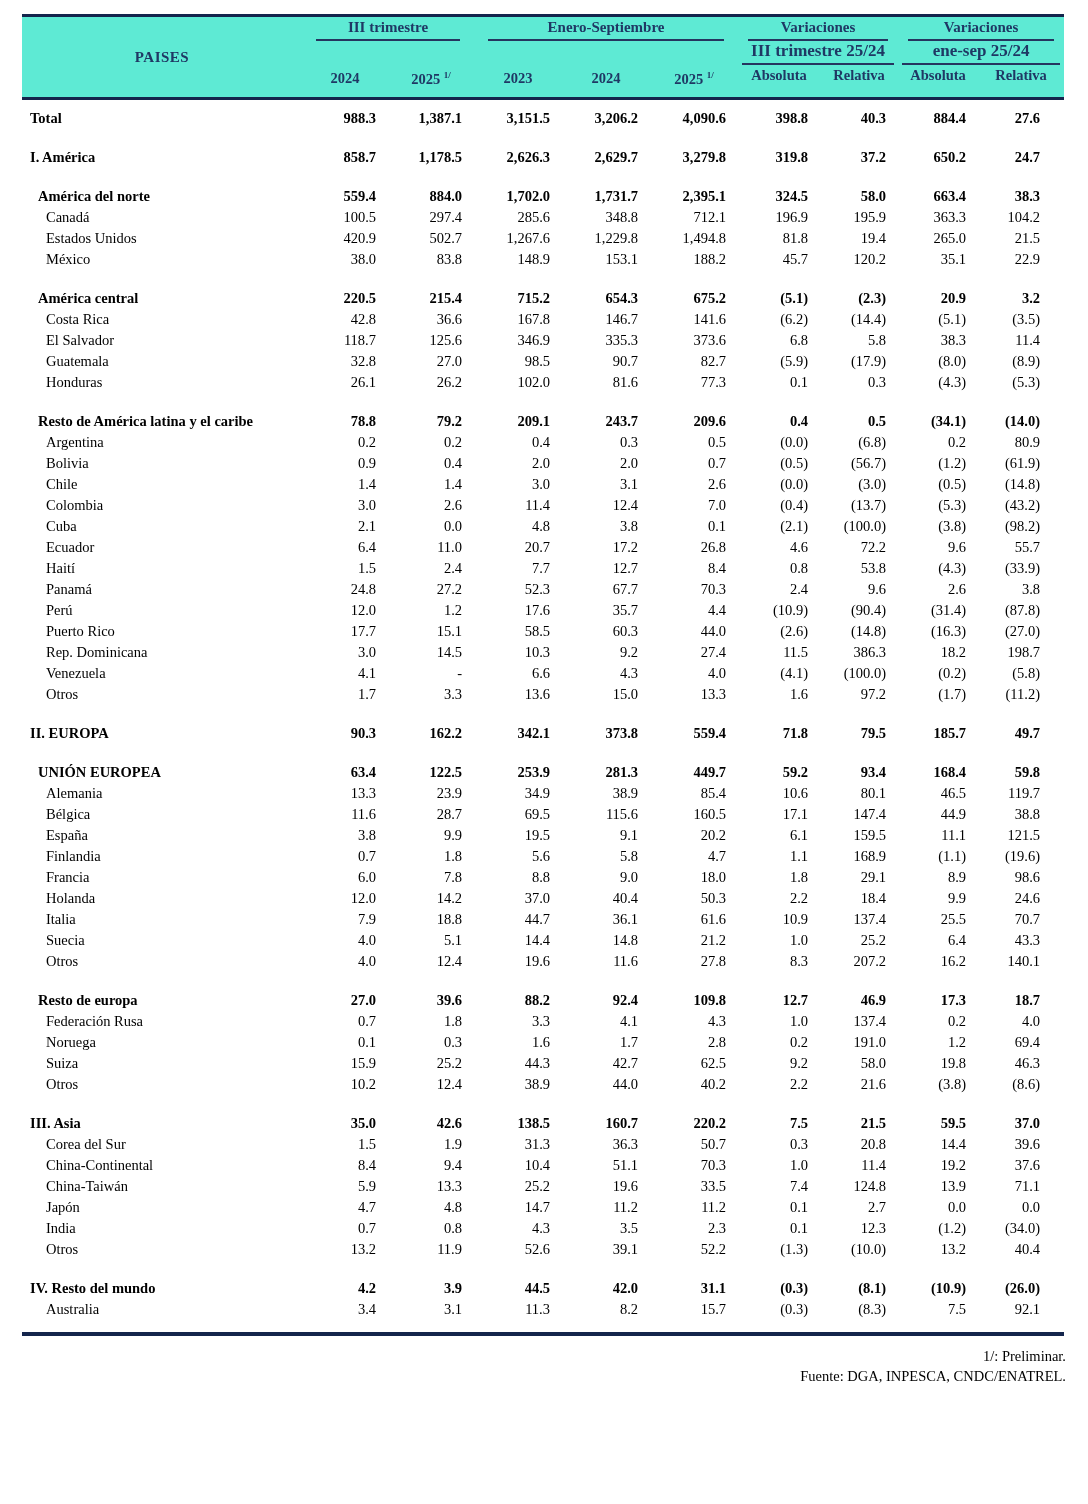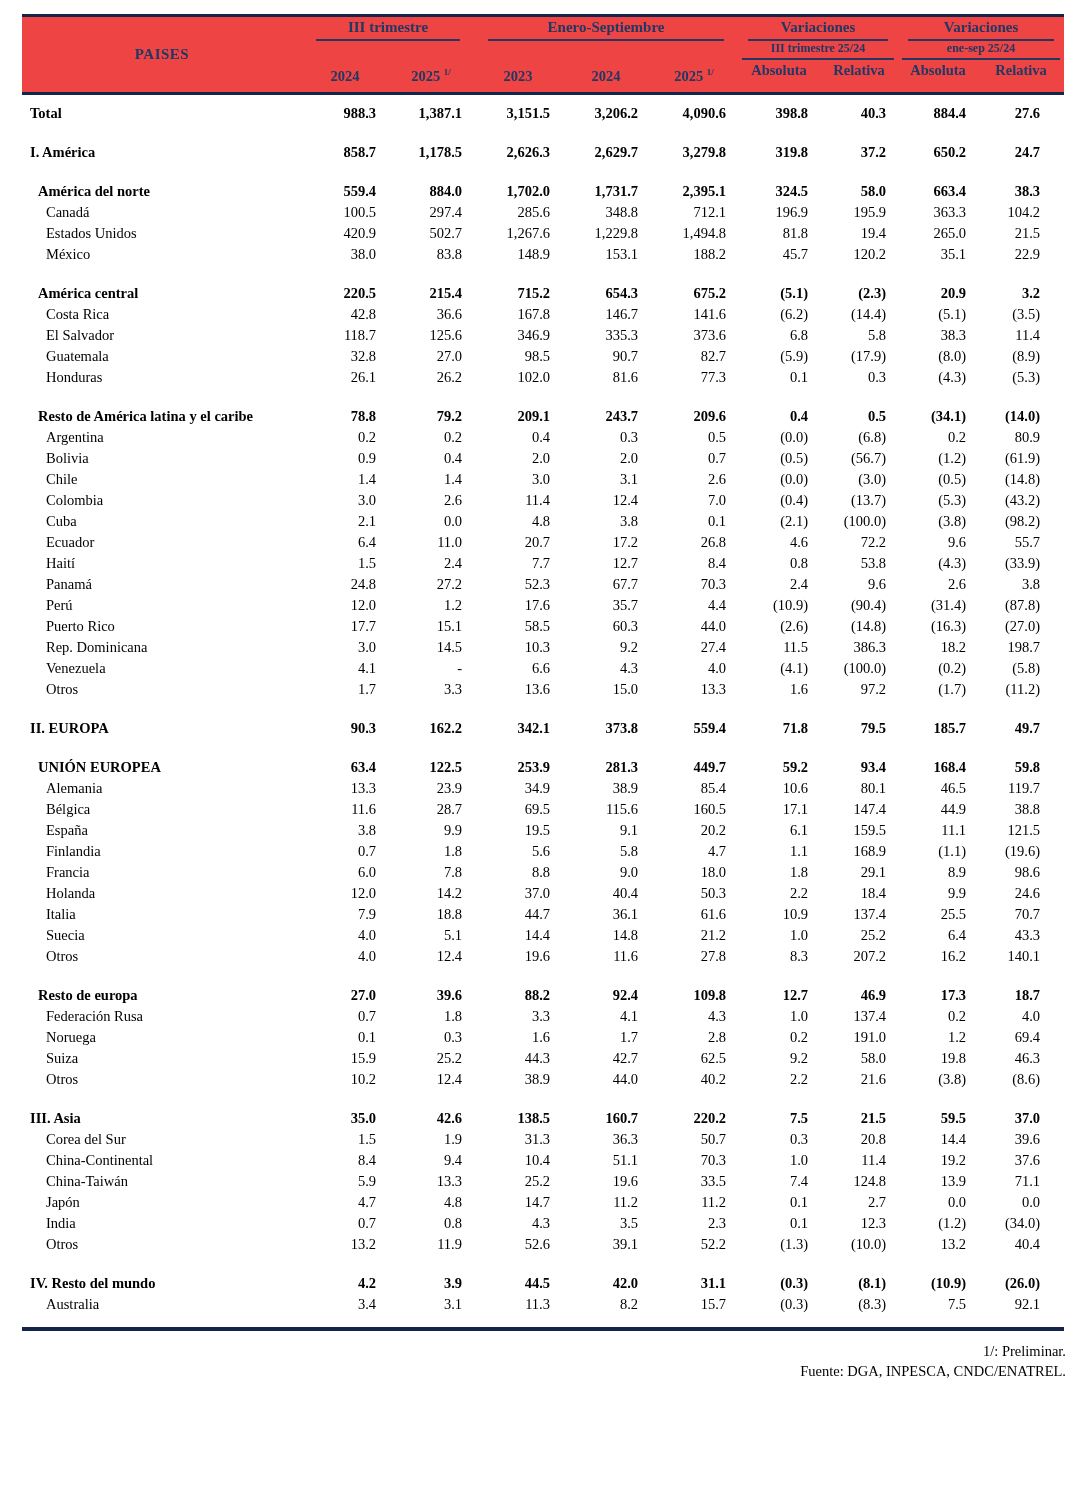--- a/index.html
+++ b/index.html
@@ -9,28 +9,28 @@
   
   .titles{text-align:center;font-family:"Liberation Sans",sans-serif;color:#1a5796;}
   .t1{font-size:29px;font-weight:bold;margin:8px 0 0 0;line-height:34px;}
   .t2{font-size:31px;font-weight:bold;margin:0;line-height:38px;}
   .t3{font-size:23px;font-weight:bold;font-style:italic;margin:0 0 10px 0;line-height:30px;}
 
   
   table.xt{border-collapse:collapse;table-layout:fixed;width:1042px;
            border-top:3px solid #14254c;border-bottom:4px solid #14254c;}
   thead{border-bottom:3px solid #14254c;}
-  thead th{background:#ef4444;color:#1f3864;font-weight:bold;padding:0;margin:0;}
+  thead th{background:#5eead4;color:#1f3864;font-weight:bold;padding:0;margin:0;}
   th.paises{font-size:15px;letter-spacing:0.5px;text-align:center;vertical-align:middle;}
   th.grp{font-size:15px;vertical-align:bottom;height:24px;}
   th.grp .u{border-bottom:2px solid #25355f;padding-bottom:3px;margin:0 10px;text-align:center;}
   th.grp .u.wide{margin:0 14px;}
   th.yr{font-size:14.5px;text-align:center;vertical-align:middle;padding-top:19px;}
   th.yr sup{font-size:9px;}
-  th.sub{font-size:12px;vertical-align:bottom;height:14px;}
+  th.sub{font-size:17px;vertical-align:bottom;height:14px;}
   th.sub .u{border-bottom:2px solid #25355f;padding-bottom:2px;margin:0 4px;text-align:center;}
   th.ar{font-size:14.5px;text-align:center;vertical-align:middle;height:20px;padding-bottom:12px;}
 
   tbody td{font-size:14.5px;height:21px;line-height:21px;padding:0;white-space:nowrap;overflow:hidden;}
   tbody td.num{text-align:right;padding-right:12px;}
   tbody td.num:last-child{padding-right:24px;}
   tbody tr.b td{font-weight:bold;}
   tbody td.lbl{padding-left:8px;}
   tbody tr.lvl1 td.lbl{padding-left:16px;}
   tbody tr.lvl2 td.lbl{padding-left:24px;}

